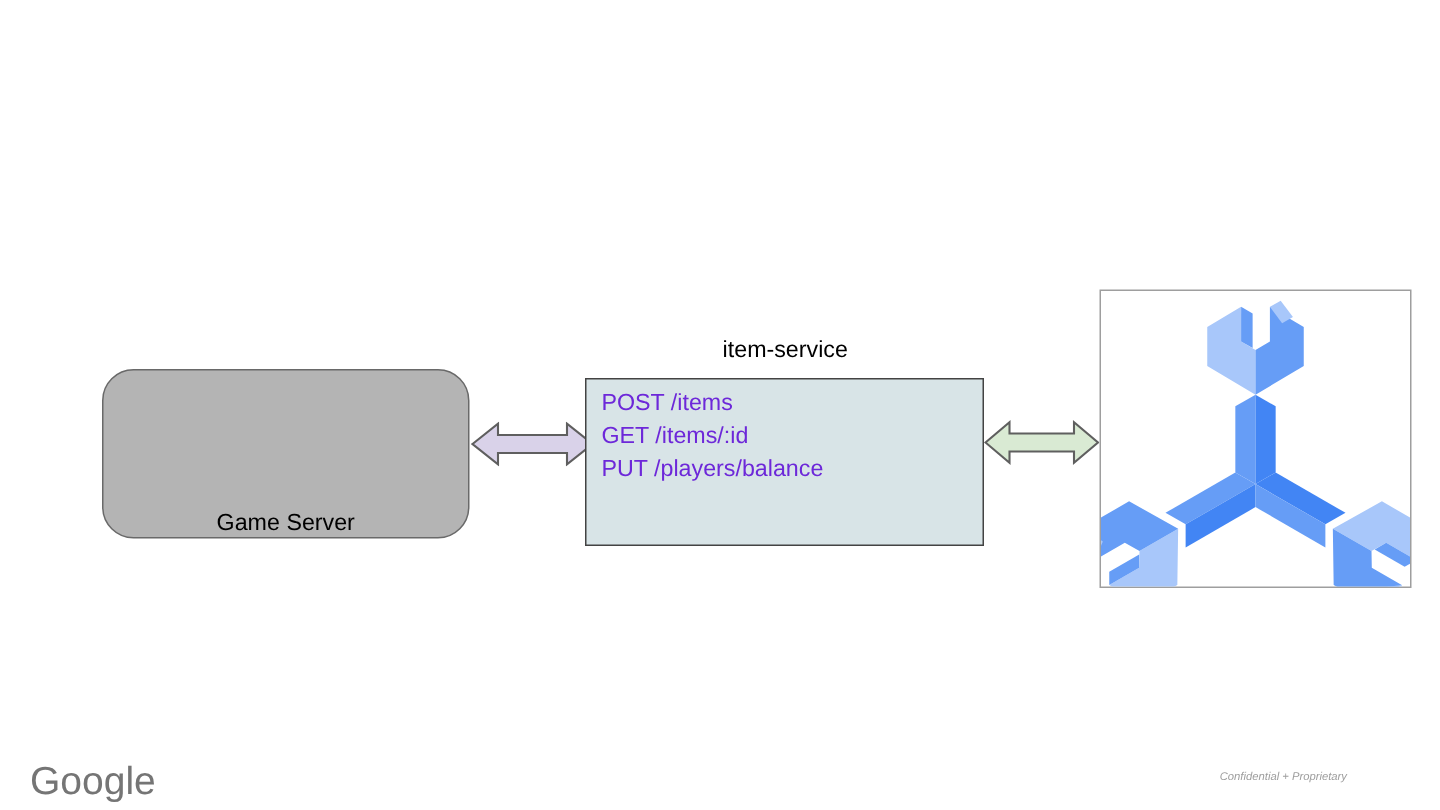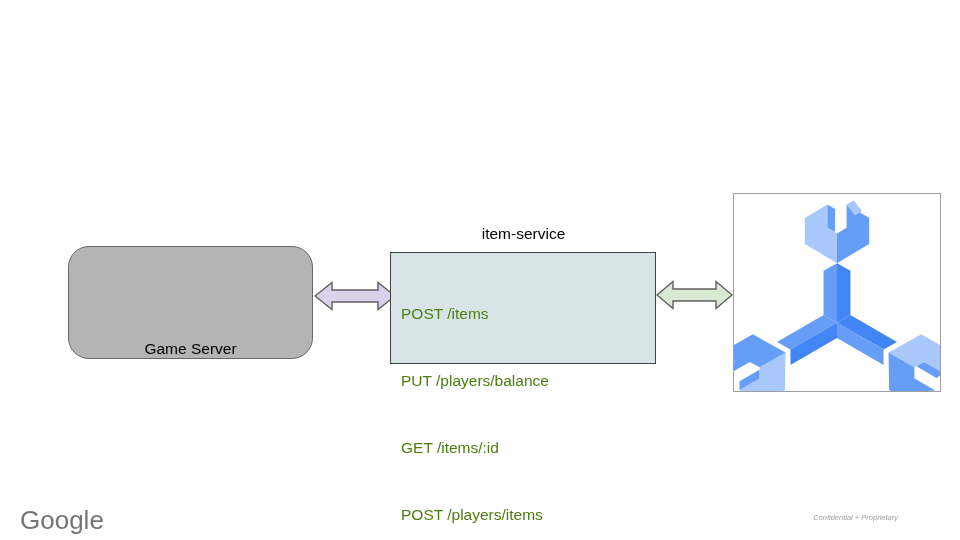--- a/index.html
+++ b/index.html
@@ -12,21 +12,21 @@
           align-items:flex-end;justify-content:center;box-sizing:border-box;}
   .gs-label{font-size:15.5px;color:#000;}
 
   .arrow-left{left:314px;top:281px;}
   .arrow-right{left:656px;top:280px;}
 
   .svc-title{left:391px;top:225px;width:265px;text-align:center;
              font-size:15.5px;font-weight:normal;color:#000;}
   .svc-box{left:390px;top:252px;width:266px;height:112px;background:#d8e4e7;
            border:1.5px solid #434343;box-sizing:border-box;padding:5px 0 0 10px;}
-  .svc-line{font-size:15.5px;line-height:22px;color:#4d7c0f;white-space:pre;margin-top:45px;}
+  .svc-line{font-size:15.5px;line-height:22px;color:#6d28d9;white-space:pre;}
 
   .logo-box{left:733px;top:193px;width:208px;height:199px;background:#ffffff;
             border:1px solid #9e9e9e;box-sizing:border-box;}
   .logo-box svg{display:block;width:100%;height:100%;}
 
   .google{left:20px;top:505px;font-size:26px;color:#757575;letter-spacing:0px;}
   .conf{right:62px;top:513px;font-size:7.5px;color:#9e9e9e;font-style:italic;}
 </style>
 </head>
 <body>
@@ -36,23 +36,22 @@
 </div>
 
 <svg class="abs arrow-left" width="82" height="30" viewBox="0 0 82 30">
   <polygon points="1,15 18,1.5 18,9 64,9 64,1.5 81,15 64,28.5 64,21 18,21 18,28.5" stroke-width="1.4" stroke-linejoin="miter" fill="#d9d2e9" stroke="#5f5f5f"></polygon>
 </svg>
 
 <div class="abs svc-title">item-service</div>
 
 <div class="abs svc-box">
   <div class="svc-line">POST /items</div>
+  <div class="svc-line">GET /items/:id</div>
   <div class="svc-line">PUT /players/balance</div>
-  <div class="svc-line">GET /items/:id</div>
-  <div class="svc-line">POST /players/items</div>
 </div>
 
 <svg class="abs arrow-right" width="77" height="30" viewBox="0 0 77 30">
   <polygon points="1,15 17,1.5 17,9 60,9 60,1.5 76,15 60,28.5 60,21 17,21 17,28.5" stroke-width="1.4" stroke-linejoin="miter" fill="#d9ead3" stroke="#5f5f5f"></polygon>
 </svg>
 
 <div class="abs logo-box">
   <svg viewBox="-104 -130 208 199">
     <defs>
       <path id="shL" d="M0 0 L-14 -8 L-14 -54 L0 -62 Z"></path>

